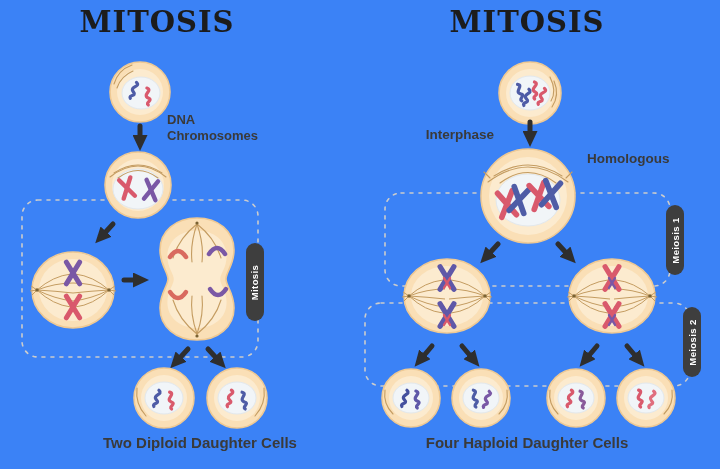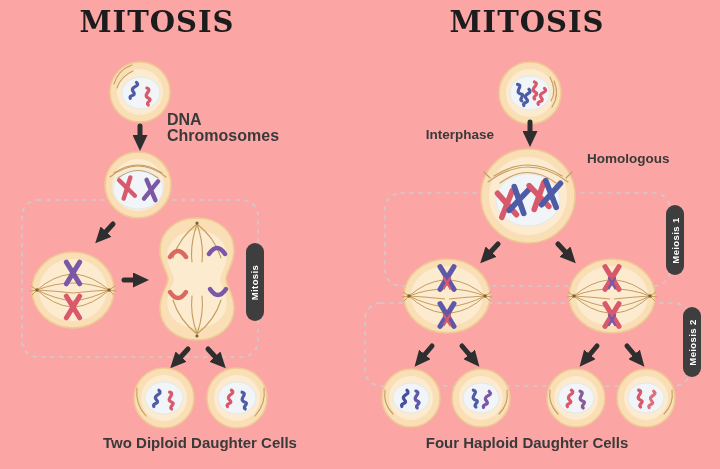--- a/index.html
+++ b/index.html
@@ -1,24 +1,24 @@
 <!DOCTYPE html>
 <html><head>
 <meta charset="utf-8">
 <style>
   html,body{margin:0;padding:0;background:#fff;}
-  .canvas{position:relative;width:720px;height:469px;background:#fca5a5;overflow:hidden;
+  .canvas{position:relative;width:720px;height:469px;background:#3b82f6;overflow:hidden;
           font-family:"Liberation Sans",sans-serif;}
   .canvas svg{position:absolute;left:0;top:0;}
   .title{position:absolute;top:5px;text-align:center;
          font-family:"DejaVu Serif",serif;font-weight:700;font-size:29px;
          letter-spacing:1px;color:#1c1c1c;}
   .title-mitosis{left:32px;width:250px;}
   .title-meiosis{left:402px;width:250px;}
-  .lbl{position:absolute;color:#3a3a3a;font-weight:700;font-size:16px;line-height:16px;}
+  .lbl{position:absolute;color:#3a3a3a;font-weight:700;font-size:13px;line-height:16px;}
   .lbl-dna{left:167px;top:112px;}
   .lbl-interphase{left:384px;top:127px;width:110px;text-align:right;font-size:13.5px;}
   .lbl-homologous{left:587px;top:150px;font-size:13.5px;line-height:17px;}
   .caption{position:absolute;top:434px;width:280px;text-align:center;
            font-size:15px;font-weight:700;color:#3a3a3a;}
   .caption-mitosis{left:60px;}
   .caption-meiosis{left:387px;}
   .badge{position:absolute;background:#3E3E3E;border-radius:9px;
          display:flex;align-items:center;justify-content:center;}
   .badge span{transform:rotate(-90deg);white-space:nowrap;color:#fff;

